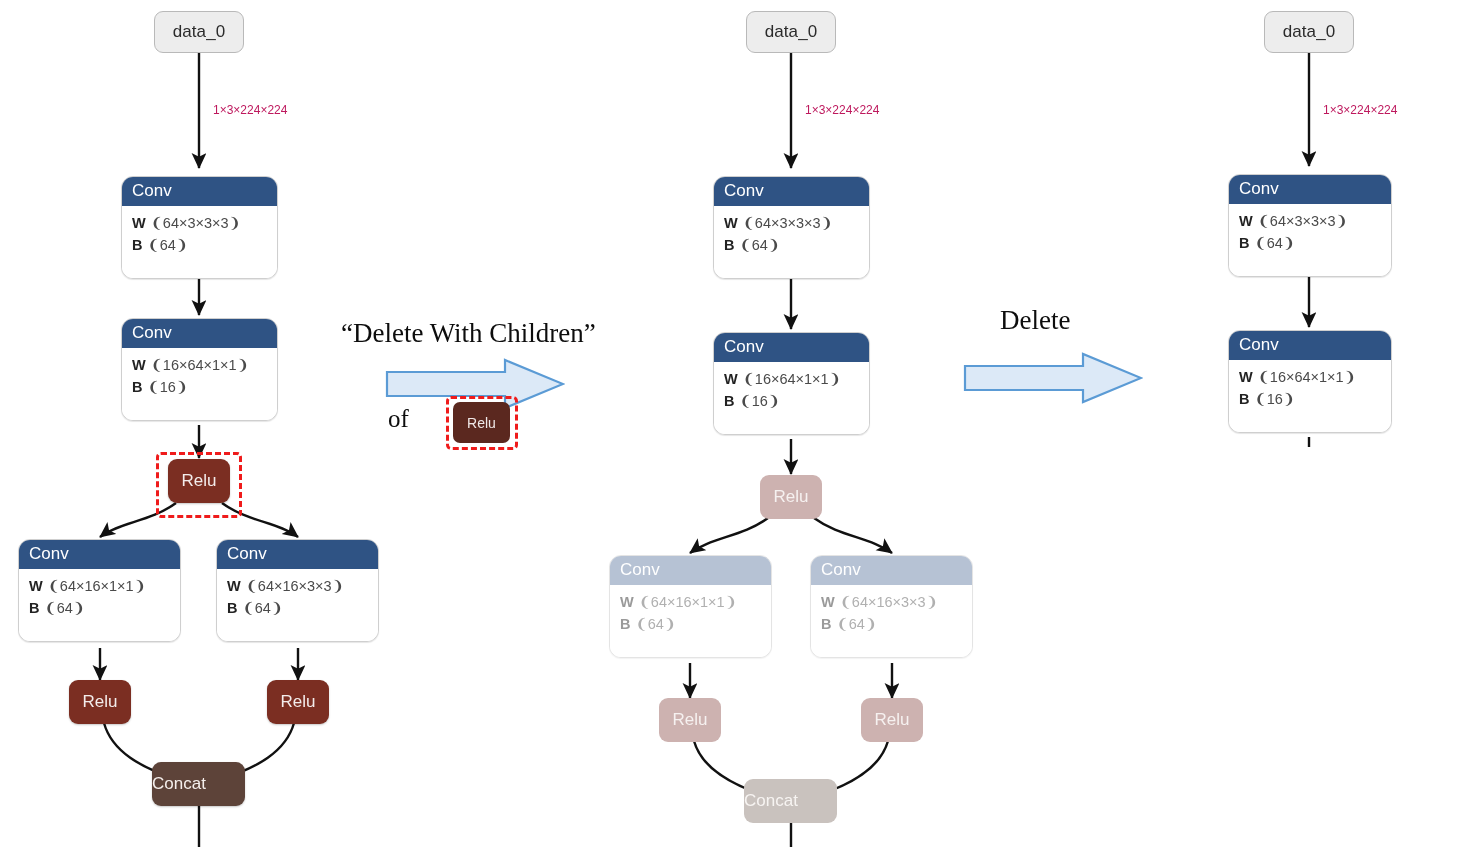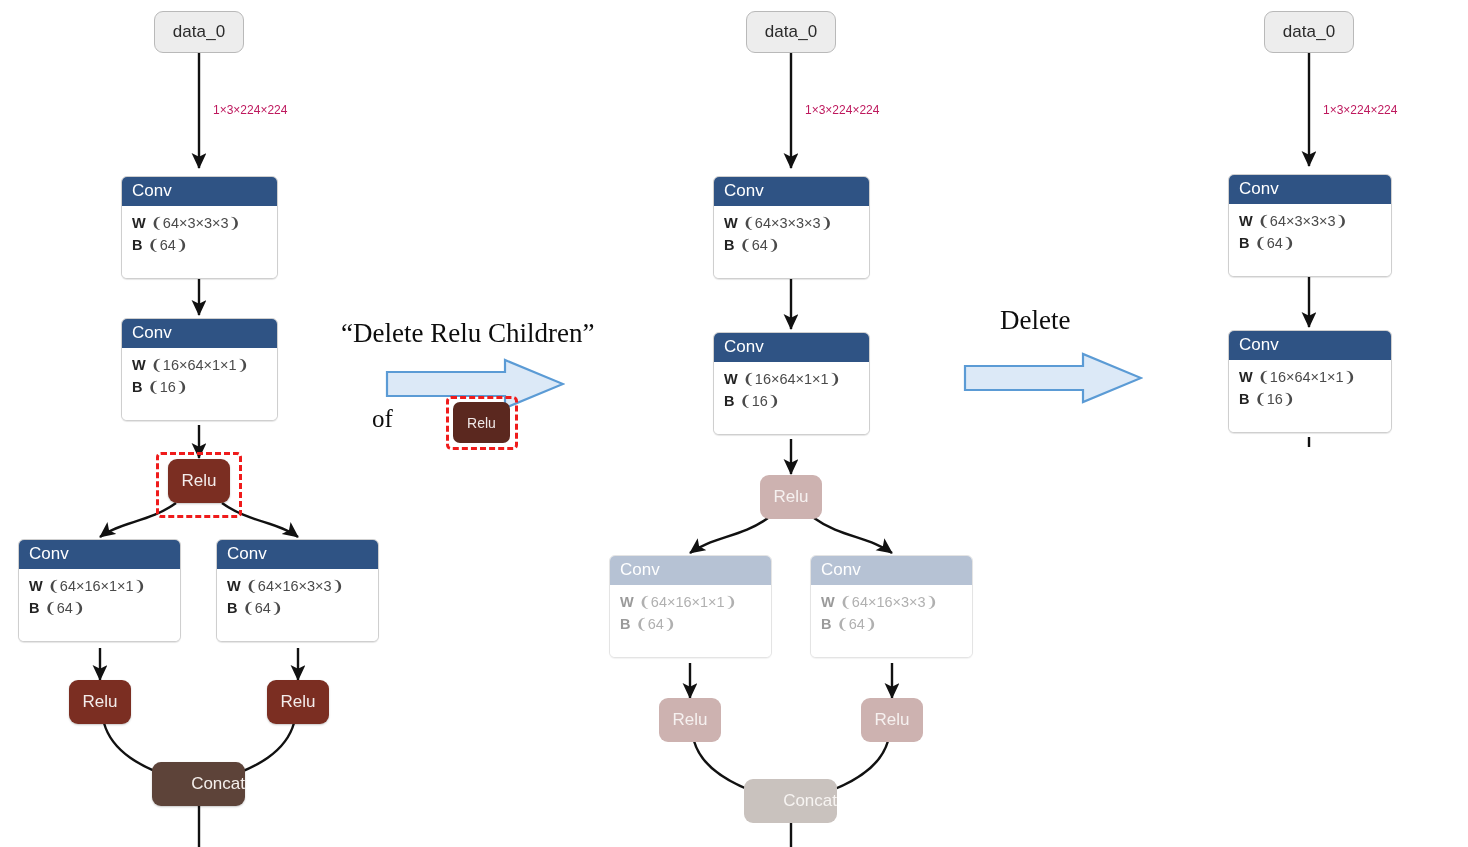--- a/index.html
+++ b/index.html
@@ -42,21 +42,21 @@
     display: flex;
     align-items: center;
     justify-content: center;
     color: #2b2b2b;
     font-size: 17px;
     letter-spacing: .1px;
   }
 
   
   .conv-node {
-    border-radius: 6px;
+    border-radius: 12px;
     overflow: hidden;
     border: 1px solid #cfcfcf;
     background: #ffffff;
     box-shadow: 0 1px 1px rgba(0,0,0,.10);
   }
   .conv-node .hdr {
     background: #2f5384;
     color: #ffffff;
     font-size: 17px;
     padding: 4px 10px 5px 10px;
@@ -85,21 +85,21 @@
     color: #f3eceb;
     font-size: 17px;
     box-shadow: 0 1px 2px rgba(0,0,0,.22);
   }
   
   .concat-node {
     background: #5d4339;
     border-radius: 9px;
     display: flex;
     align-items: center;
-    justify-content: flex-end;
+    justify-content: flex-start;
     color: #f5efec;
     font-size: 17px;
     box-shadow: 0 1px 2px rgba(0,0,0,.22);
   }
 
   
   .ghost .hdr       { background: #b6c2d4; color: #ffffff; }
   .ghost .body      { color: #b0b0b0; }
   .ghost .body .k   { color: #9a9a9a; }
   .ghost.conv-node  { border-color: #e4e4e4; box-shadow: 0 1px 1px rgba(0,0,0,.05); }
@@ -244,27 +244,27 @@
     <span>Relu</span>
   </div>
   <div class="node relu-node" style="left:267px; top:680px; width:62px; height:44px;">
     <span>Relu</span>
   </div>
 
   <div class="node concat-node" style="left:152px; top:762px; width:93px; height:44px;">
     <span>Concat</span>
   </div>
 
-  <div class="anno-text anno-title" style="left:341px; top:318px;">“Delete Relu Children”</div>
+  <div class="anno-text anno-title" style="left:341px; top:318px;">“Delete With Children”</div>
 
   <svg class="block-arrow" style="left:385px; top:358px;" width="180" height="52" viewBox="0 0 180 52" xmlns="http://www.w3.org/2000/svg">
     <path d="M2,14 L120,14 L120,2 L178,26 L120,50 L120,38 L2,38 Z" fill="#dce9f7" stroke="#5b9bd5" stroke-width="2.2" stroke-linejoin="miter"></path>
   </svg>
 
-  <div class="anno-text anno-of" style="left:372px; top:405px;">of</div>
+  <div class="anno-text anno-of" style="left:388px; top:405px;">of</div>
 
   <div class="dashed-hl" style="left:446px; top:396px; width:72px; height:54px;"></div>
   <div class="chip-relu" style="left:453px; top:402px; width:57px; height:41px;">
     <span>Relu</span>
   </div>
 
   <div class="node io-node" style="left:746px; top:11px; width:90px; height:42px;">
     <span>data_0</span>
   </div>
 

